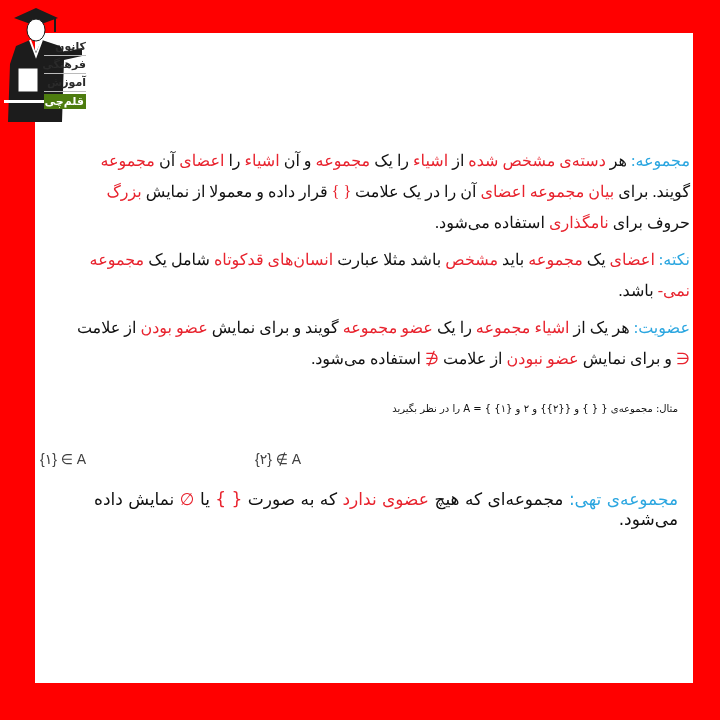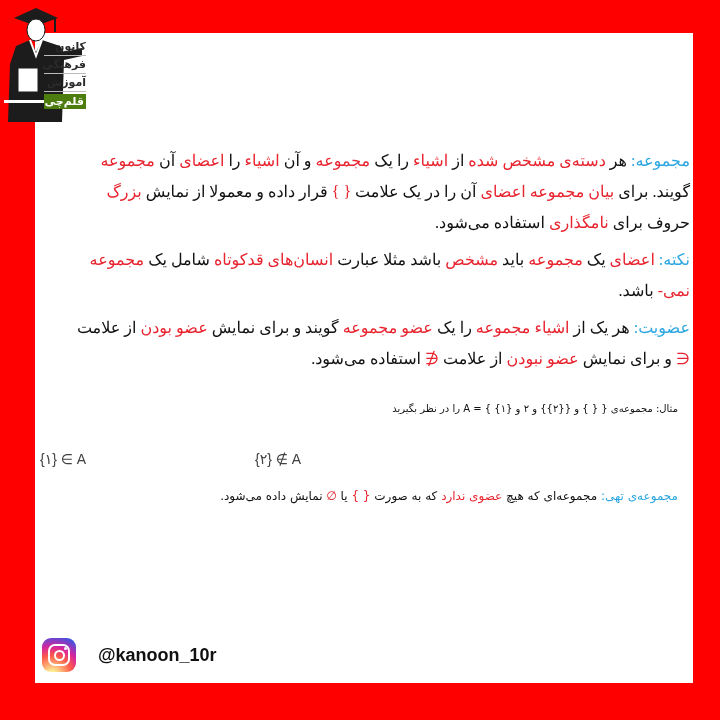--- a/index.html
+++ b/index.html
@@ -25,21 +25,21 @@
       direction: rtl; text-align: right;
       font-family: Liberation Serif, serif; font-size: 16px; color: #111; line-height: 31px;
     }
     .para { margin-bottom: 6px; }
     .c-blue { color: #2ba6e0; }
     .c-red { color: #e8232e; }
     .example-row { position: absolute; top: 450px; height: 26px; font-size: 14px; color: #404040; direction: ltr; font-family: Liberation Sans, sans-serif; }
     .ex-left { left: 40px; }
     .ex-right { left: 255px; }
     .example-line { position: absolute; right: 28px; top: 403px; direction: rtl; font-size: 10px; color:#111; }
-    .empty-set { position: absolute; right: 28px; top: 489px; direction: rtl; font-size: 12px; color:#111; }
+    .empty-set { position: absolute; right: 28px; top: 489px; direction: rtl; font-size: 17px; color:#111; }
     .footer { position: absolute; left: 42px; top: 638px; height: 34px; display: flex; align-items: center; }
     .ig-icon {
       width: 34px; height: 34px; border-radius: 9px;
       background: radial-gradient(circle at 30% 110%, #fdf497 0%, #fdf497 8%, #fd5949 45%, #d6249f 65%, #285AEB 95%);
       position: relative;
     }
     .ig-icon .ring { position: absolute; left: 6px; top: 6px; width: 22px; height: 22px; border: 2.5px solid #fff; border-radius: 7px; }
     .ig-icon .lens { position: absolute; left: 11.5px; top: 11.5px; width: 11px; height: 11px; border: 2.5px solid #fff; border-radius: 50%; }
     .ig-icon .dot { position: absolute; left: 22px; top: 8.5px; width: 3px; height: 3px; background: #fff; border-radius: 50%; }
     .handle { margin-left: 22px; font-family: "Liberation Sans", sans-serif; font-weight: bold; font-size: 18px; color: #111; }
@@ -80,21 +80,13 @@
   </div>
 
   <div class="example-line" style="top:370px;right:15px;">مثال: مجموعه‌ی { { } و {{۲}} و ۲ و {۱} } = A را در نظر بگیرید</div>
   <div class="example-row ex-left" style="top:418px;left:5px;">{۱} ∈ A</div>
   <div class="example-row ex-right" style="top:418px;left:220px;text-align:right;">{۲} ∉ A</div>
 
   <div class="empty-set" style="top:456px;right:15px;">
     <span class="c-blue">مجموعه‌ی تهی:</span><span> مجموعه‌ای که هیچ </span><span class="c-red">عضوی ندارد</span><span> که به صورت </span><span class="c-red">{ }</span><span> یا </span><span class="c-red">∅</span><span> نمایش داده می‌شود.</span>
   </div>
 
-  <div class="footer" style="left:7px;top:605px;">
-    <div class="ig-icon">
-      <div class="ring"></div>
-        <div class="lens"></div>
-        <div class="dot"></div>
-    </div>
-    <span class="handle">@kanoon_10r</span>
-  </div>
 </div>
 
 </body></html>

